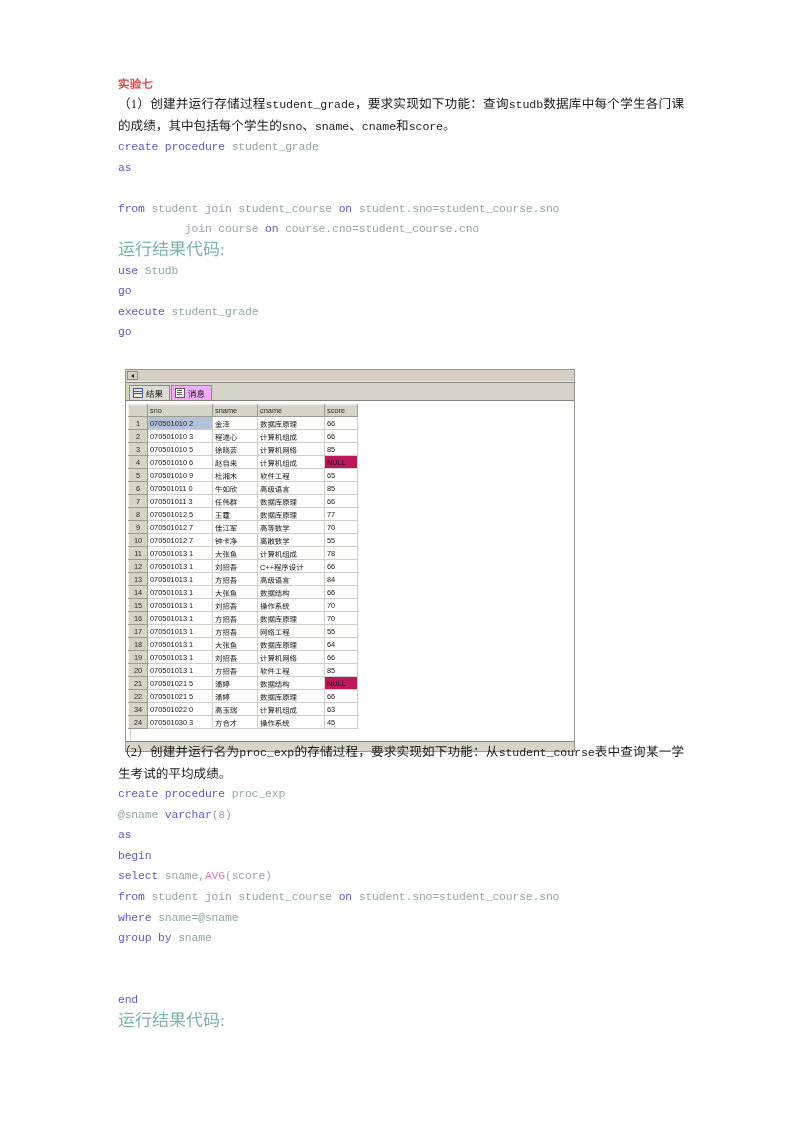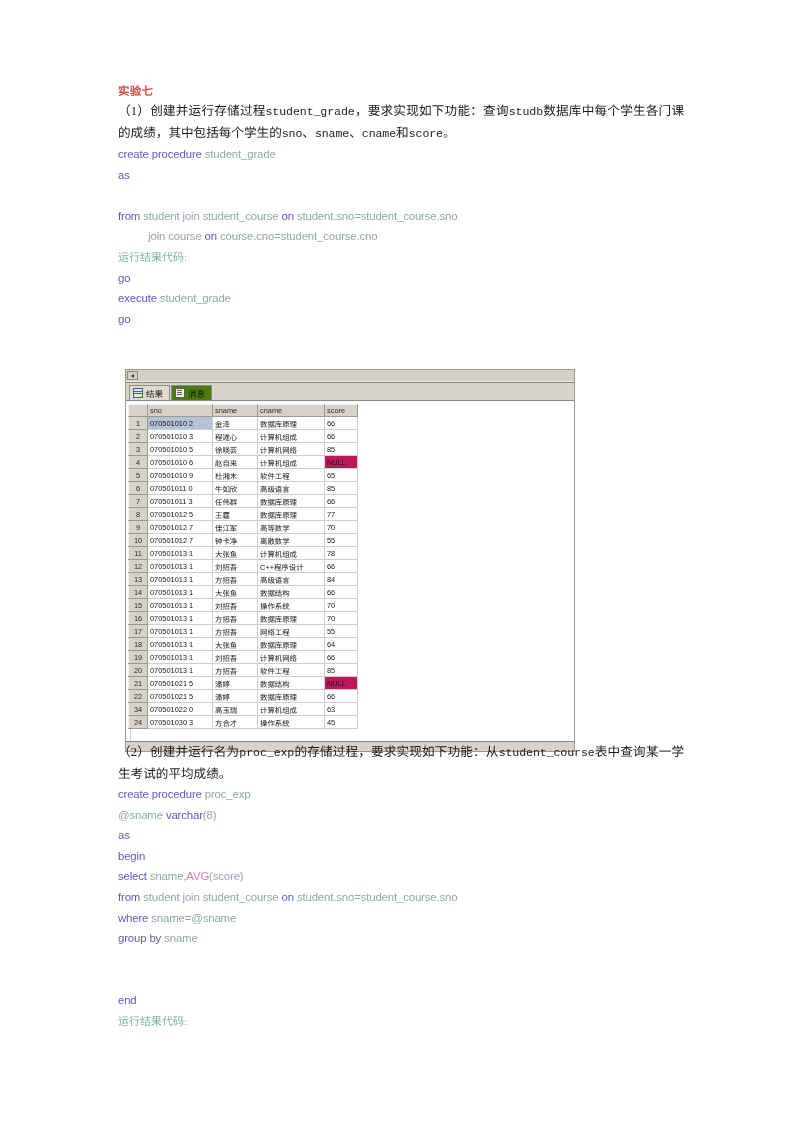--- a/index.html
+++ b/index.html
@@ -18,21 +18,21 @@
   .page {
     position: absolute;
     left: 0; top: 0;
     width: 793px;
     height: 1122px;
     background: #fff;
   }
   .content {
     position: absolute;
     left: 118px;
-    top: 83px;
+    top: 76px;
     width: 566px;
   }
 
   
   .doc-title {
     font-family: "Liberation Serif", "DejaVu Serif", serif;
     font-size: 11.5px;
     font-weight: bold;
     color: #d94a4a;
     line-height: 17px;
@@ -48,34 +48,34 @@
     font-family: "Liberation Serif", "DejaVu Serif", serif;
   }
   .prose .mono {
     font-family: "Liberation Mono", "DejaVu Sans Mono", monospace;
     font-size: 11.6px;
     letter-spacing: -0.1px;
   }
 
   
   .code-line {
-    font-family: Liberation Sans, sans-serif;
+    font-family: Liberation Mono, monospace;
     font-size: 11.4px;
     line-height: 20.6px;
     white-space: pre;
     color: #8a8fb0;
     letter-spacing: -0.15px;
   }
   .kw  { color: #5b5bc4; }
   .id  { color: #8fa8a8; }
   .fn  { color: #d978c0; }
   .plain { color: #9aa0b8; }
   .run-label {
     font-family: "Liberation Serif", "DejaVu Serif", serif;
-    font-size: 11px;
+    font-size: 17px;
     line-height: 20.6px;
     color: #7fb3a8;
   }
   .spacer-line { height: 20.6px; }
 
   
   .ssms {
     position: absolute;
     left: 125px;
     top: 369px;
@@ -120,21 +120,21 @@
   .ssms-tab {
     height: 14px;
     display: flex;
     align-items: center;
     gap: 3px;
     padding: 0 6px 0 3px;
     font-size: 8.5px;
     color: #101010;
     border: 1px solid #8d8d82;
     border-bottom: none;
-    background: #4d7c0f;
+    background: #f0abfc;
     margin-right: 1px;
   }
   .ssms-tab.active {
     background: #dedbd2;
   }
   .tab-ico {
     width: 8px; height: 8px;
     display: inline-block;
     position: relative;
   }
@@ -236,20 +236,21 @@
         <div class="code-line"><span class="kw">create procedure </span><span class="id">student_grade</span></div>
         <div class="code-line"><span class="kw">as</span></div>
         <div class="code-line spacer-line">&nbsp;</div>
         <div class="code-line"><span class="kw">from </span><span class="id">student </span><span class="plain">join </span><span class="id">student_course </span><span class="kw">on </span><span class="id">student.sno=student_course.sno</span></div>
         <div class="code-line"><span class="plain">          join </span><span class="id">course </span><span class="kw">on </span><span class="id">course.cno=student_course.cno</span></div>
       </div>
 
     <div class="run-label">运行结果代码:</div>
 
     <div>
+        <div class="code-line"><span class="kw">use </span><span class="id">Studb</span></div>
         <div class="code-line"><span class="kw">go</span></div>
         <div class="code-line"><span class="kw">execute </span><span class="id">student_grade</span></div>
         <div class="code-line"><span class="kw">go</span></div>
       </div>
   </div>
 
   <div class="ssms">
 
     <div class="ssms-scroll">
       <div class="ssms-scroll-btn"></div>

